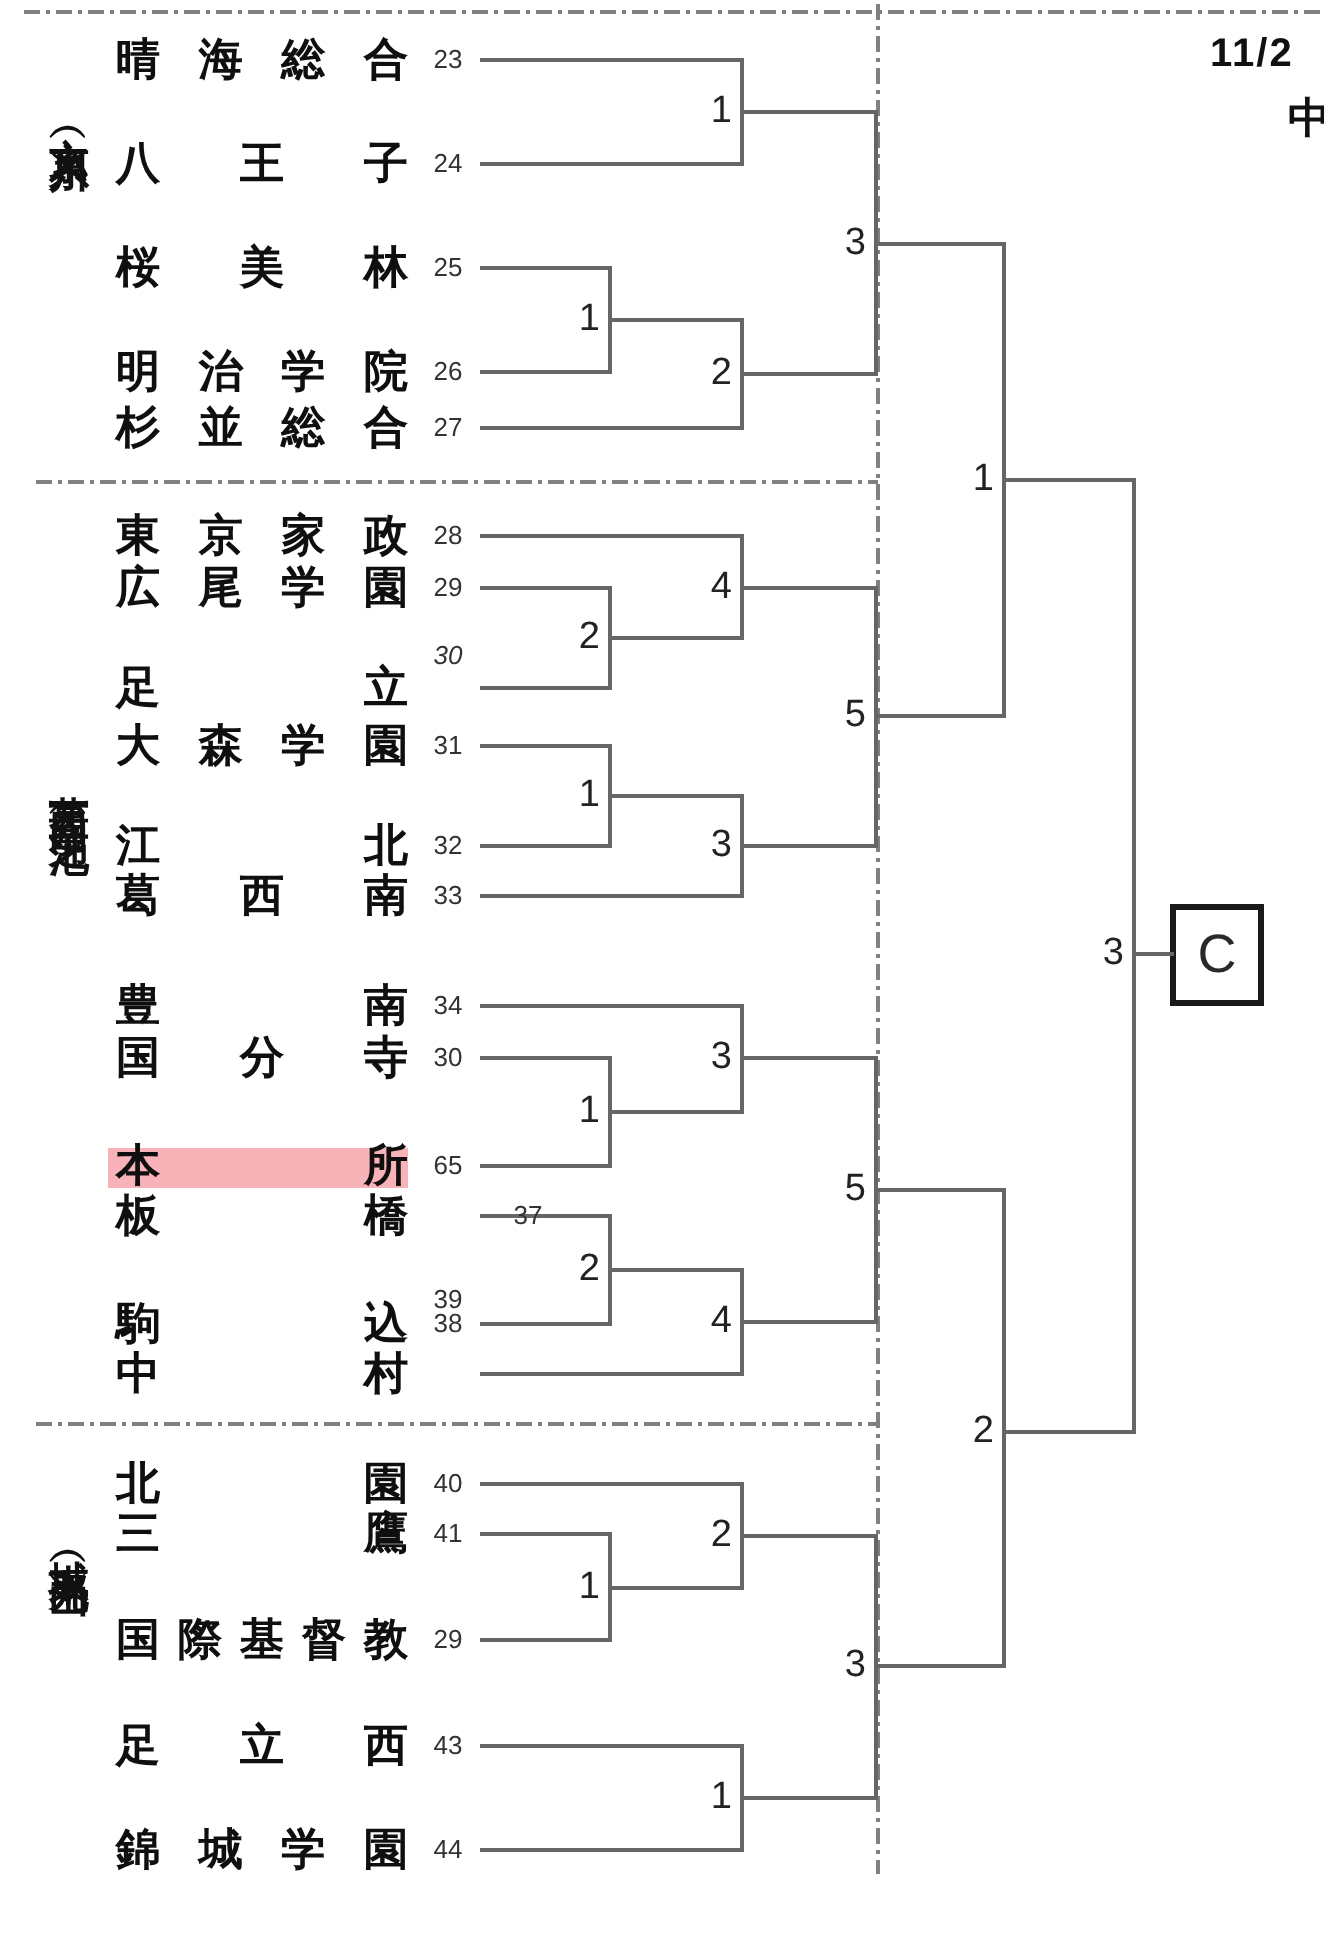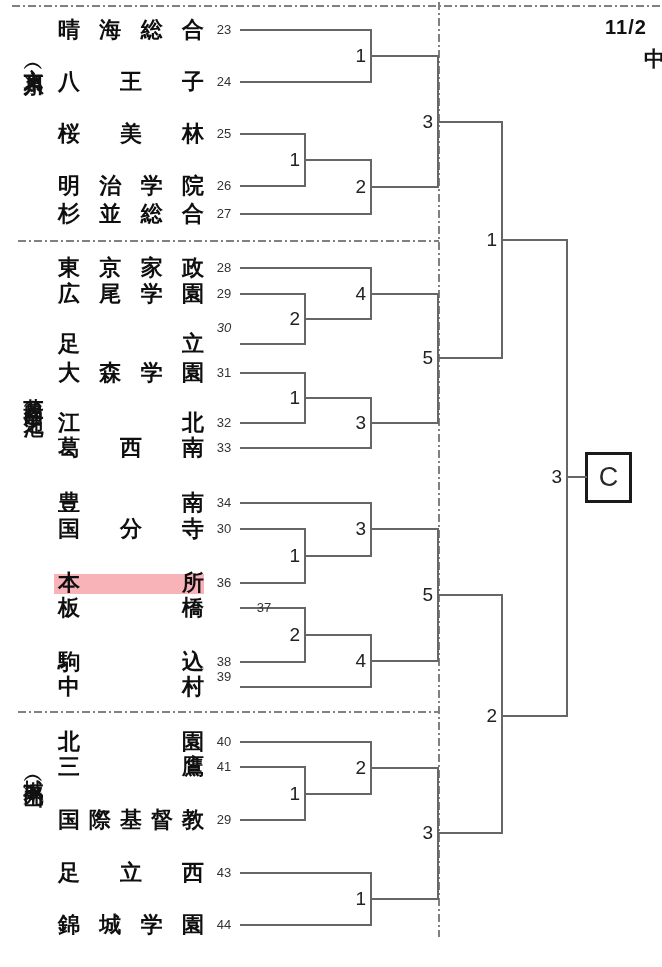--- a/index.html
+++ b/index.html
@@ -183,36 +183,36 @@
       <span>国</span>
       <span>分</span>
       <span>寺</span>
     </div>
     <div class="seed" style="top: 521px;">30</div>
     <div class="hl" style="left: 54px; top: 574px; width: 150px; height: 20px; background: rgb(247, 179, 184);"></div>
     <div class="team-name" style="top: 571px;">
       <span>本</span>
       <span>所</span>
     </div>
-    <div class="seed" style="top: 575px;">36</div>
+    <div class="seed" style="top: 575px;">65</div>
     <div class="team-name" style="top: 596px;">
       <span>板</span>
       <span>橋</span>
     </div>
     <div class="seed" style="top: 600px; margin-left: 40px;">37</div>
     <div class="team-name" style="top: 650px;">
       <span>駒</span>
       <span>込</span>
     </div>
     <div class="seed" style="top: 654px;">38</div>
     <div class="team-name" style="top: 675px;">
       <span>中</span>
       <span>村</span>
     </div>
-    <div class="seed" style="top: 669px;">39</div>
+    <div class="seed" style="top: 642px;">39</div>
     <div class="team-name" style="top: 730px;">
       <span>北</span>
       <span>園</span>
     </div>
     <div class="seed" style="top: 734px;">40</div>
     <div class="team-name" style="top: 755px;">
       <span>三</span>
       <span>鷹</span>
     </div>
     <div class="seed" style="top: 759px;">41</div>

